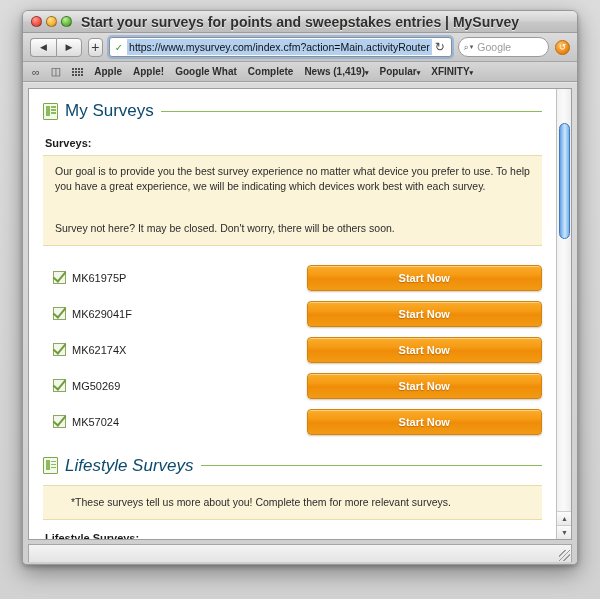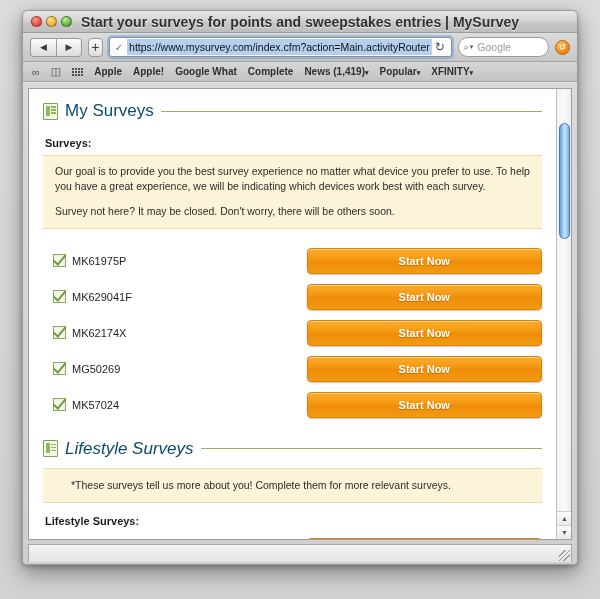--- a/index.html
+++ b/index.html
@@ -219,21 +219,21 @@
     font-size: 11px; font-weight: bold; color: #1c1c1c;
     margin: 16px 0 6px 2px;
   }
   .notice {
     background: #fbf4d8;
     border-top: 1px solid #e8dda9;
     border-bottom: 1px solid #e8dda9;
     padding: 8px 12px;
     font-size: 10.5px; color: #2b2b2b; line-height: 1.45;
   }
-  .notice p + p { margin-top: 10px; }
+  .notice p + p { margin-top: 27px; }
 
   .rows { margin-top: 14px; }
   .row {
     display: flex; align-items: center;
     height: 36px;
   }
   .row-left {
     width: 276px;
     display: flex; align-items: center; gap: 6px;
     padding-left: 10px;

